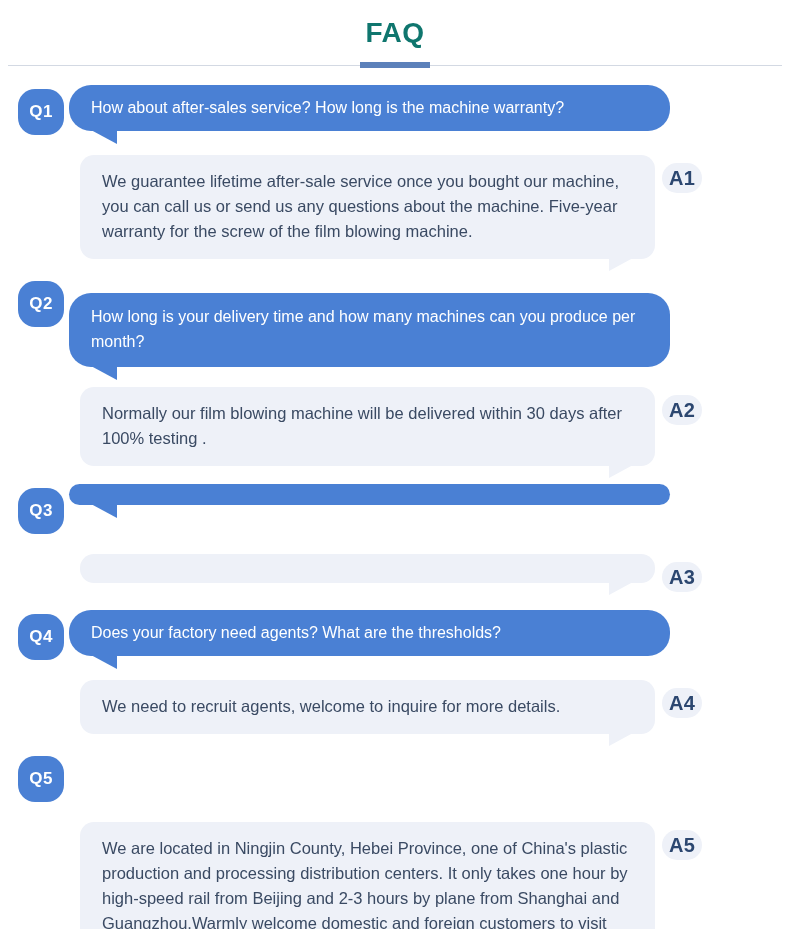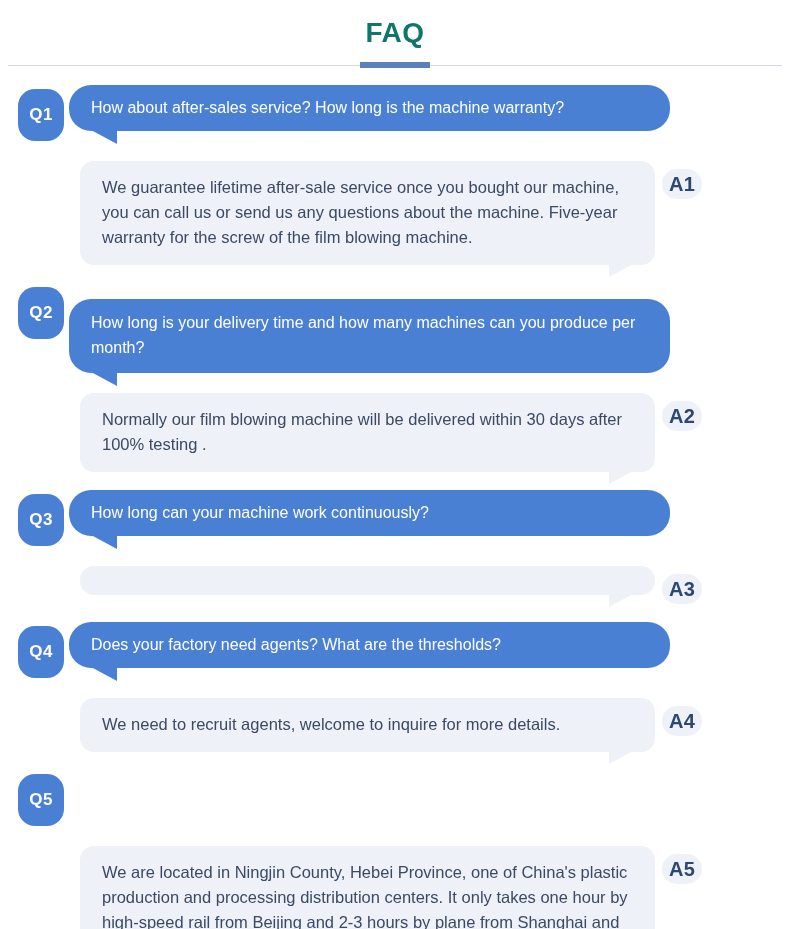--- a/index.html
+++ b/index.html
@@ -70,21 +70,21 @@
   .q-row {
     position: relative;
     display: flex;
     align-items: flex-start;
     padding-left: 18px;
     margin-bottom: 20px;
   }
   .q-badge {
     flex: 0 0 auto;
     width: 46px;
-    height: 52px;
+    height: 46px;
     border-radius: 17px / 17px;
     background: #4a80d4;
     color: #ffffff;
     font-size: 17px;
     font-weight: bold;
     display: flex;
     align-items: center;
     justify-content: center;
     margin-top: 4px;
     letter-spacing: 0.3px;
@@ -209,21 +209,20 @@
           <span class="a-tail"></span>
         </div>
         <div class="a-badge">A2</div>
       </div>
     </div>
 
     <div class="qa-block">
       <div class="q-row">
         <div class="q-badge">Q3</div>
         <div class="q-bubble">
-          <span>How long can your machine work continuously?</span>
           <span class="q-tail"></span>
         </div>
       </div>
       <div class="a-row">
         <div class="a-bubble">
           <span class="a-tail"></span>
         </div>
         <div class="a-badge">A3</div>
       </div>
     </div>

